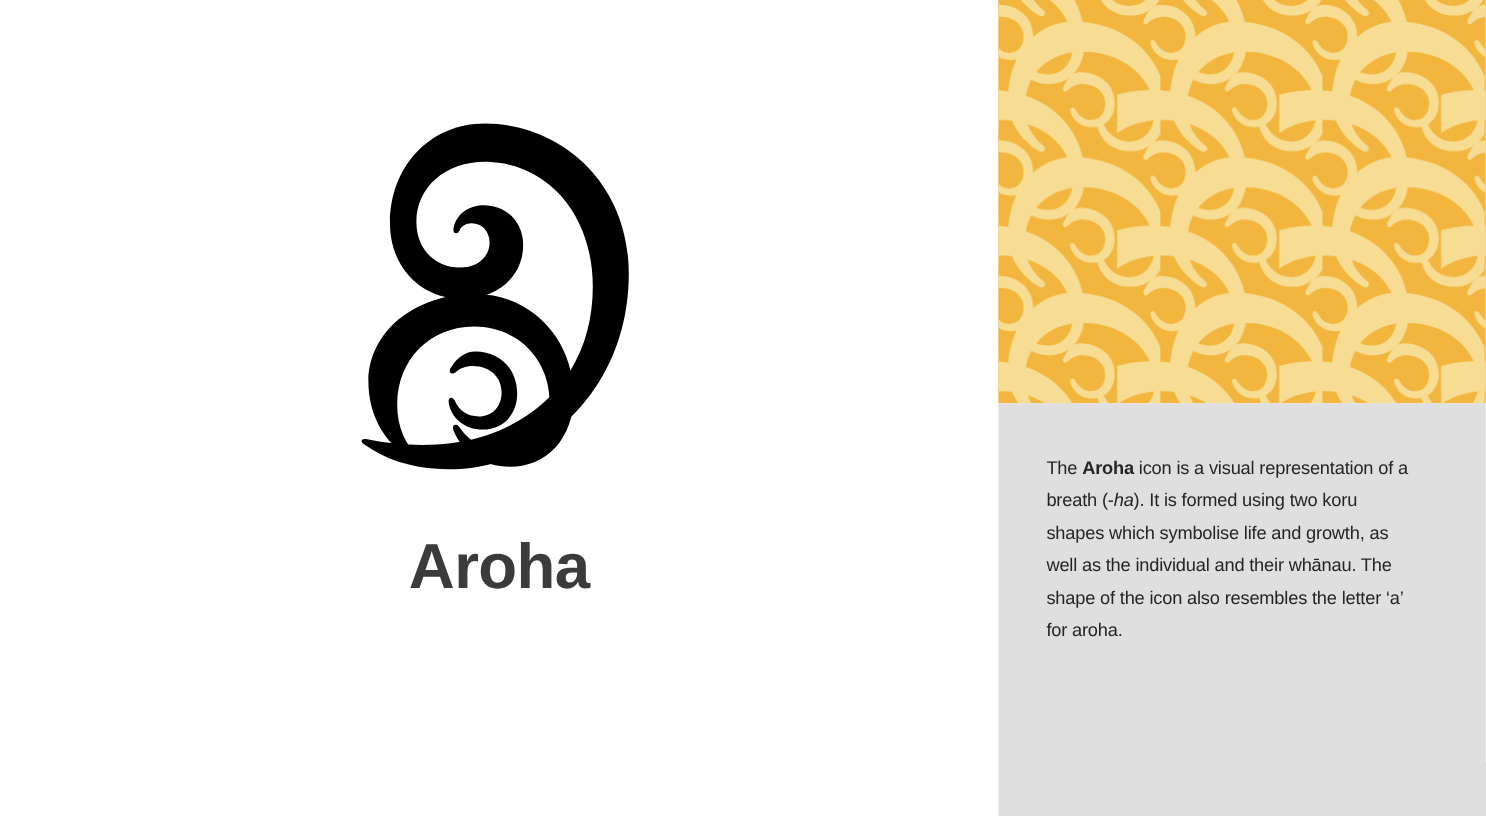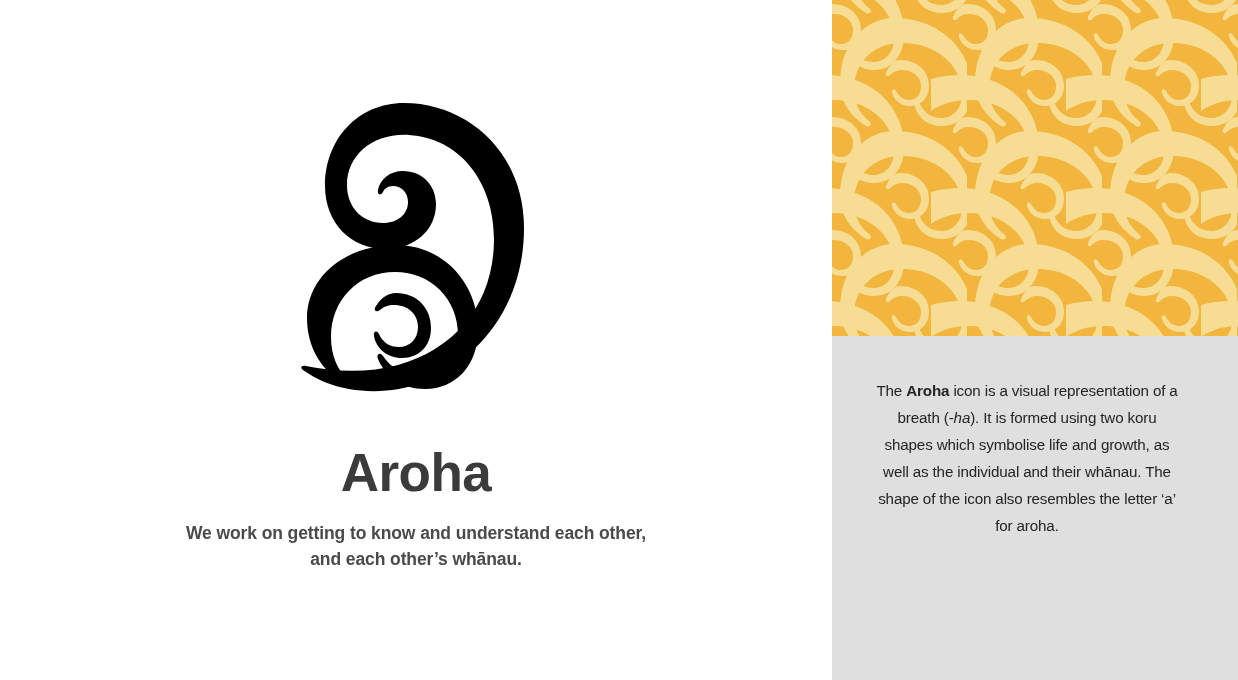--- a/index.html
+++ b/index.html
@@ -114,21 +114,20 @@
     position: absolute;
     left: 40px;
     top: 41px;
     width: 310px;
     margin: 0;
     font-family: "Liberation Sans", sans-serif;
     font-size: 15.2px;
     line-height: 27px;
     color: #242424;
     letter-spacing: -0.15px;
-    text-align: center;
   }
 
   .info-text b {
     font-weight: bold;
   }
 
   .info-text i {
     font-style: italic;
   }
 </style>
@@ -192,21 +191,20 @@
           C 123 217 113 208 99 208
           C 93 208 88 210 85 213
           C 81 216 78 213 81 209
           C 86 201 93 196 101 196
           Z"></path>
       </svg>
     </div>
 
     <div class="title-block">
       <h1 class="page-title">Aroha</h1>
-      <p class="page-subtitle">We work on getting to know and understand each other, and each other’s whānau.</p>
     </div>
 
   </div>
 
   <div class="right-panel">
 
     <div class="pattern-band">
       <svg width="406" height="336" xmlns="http://www.w3.org/2000/svg" aria-hidden="true">
         <defs>
           <pattern id="koruTile" x="0" y="-44" width="135" height="113" patternUnits="userSpaceOnUse">

